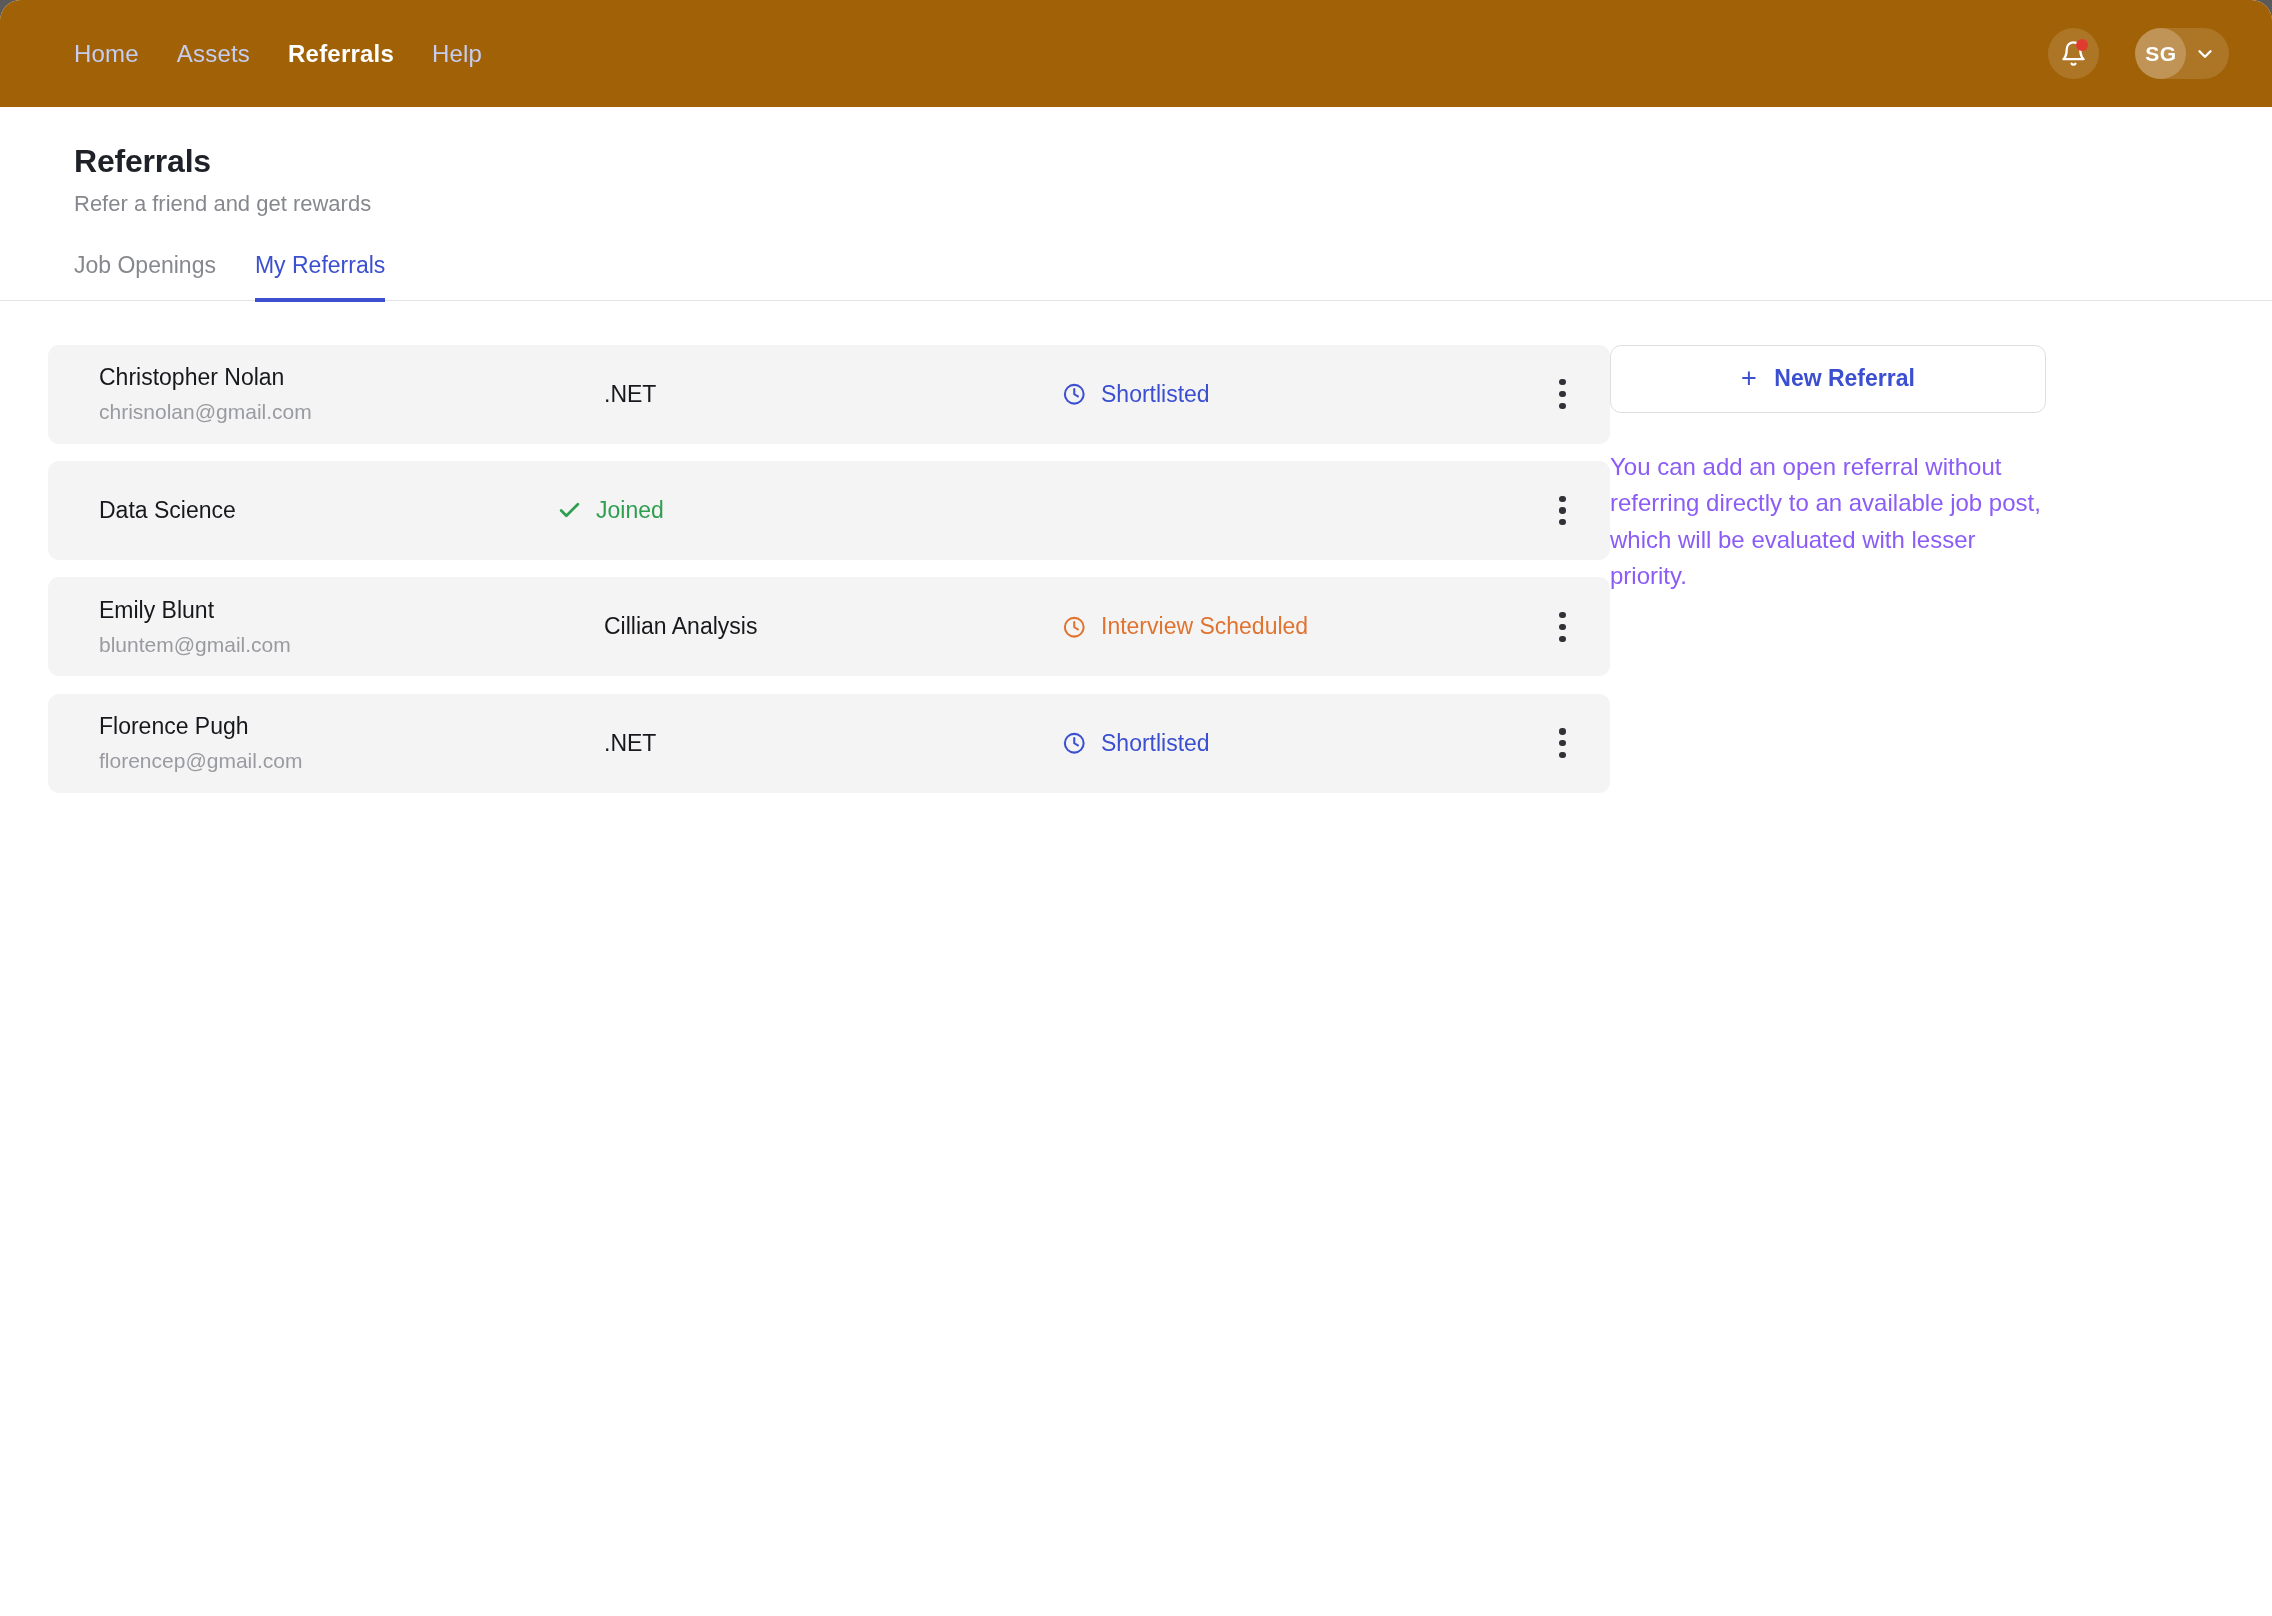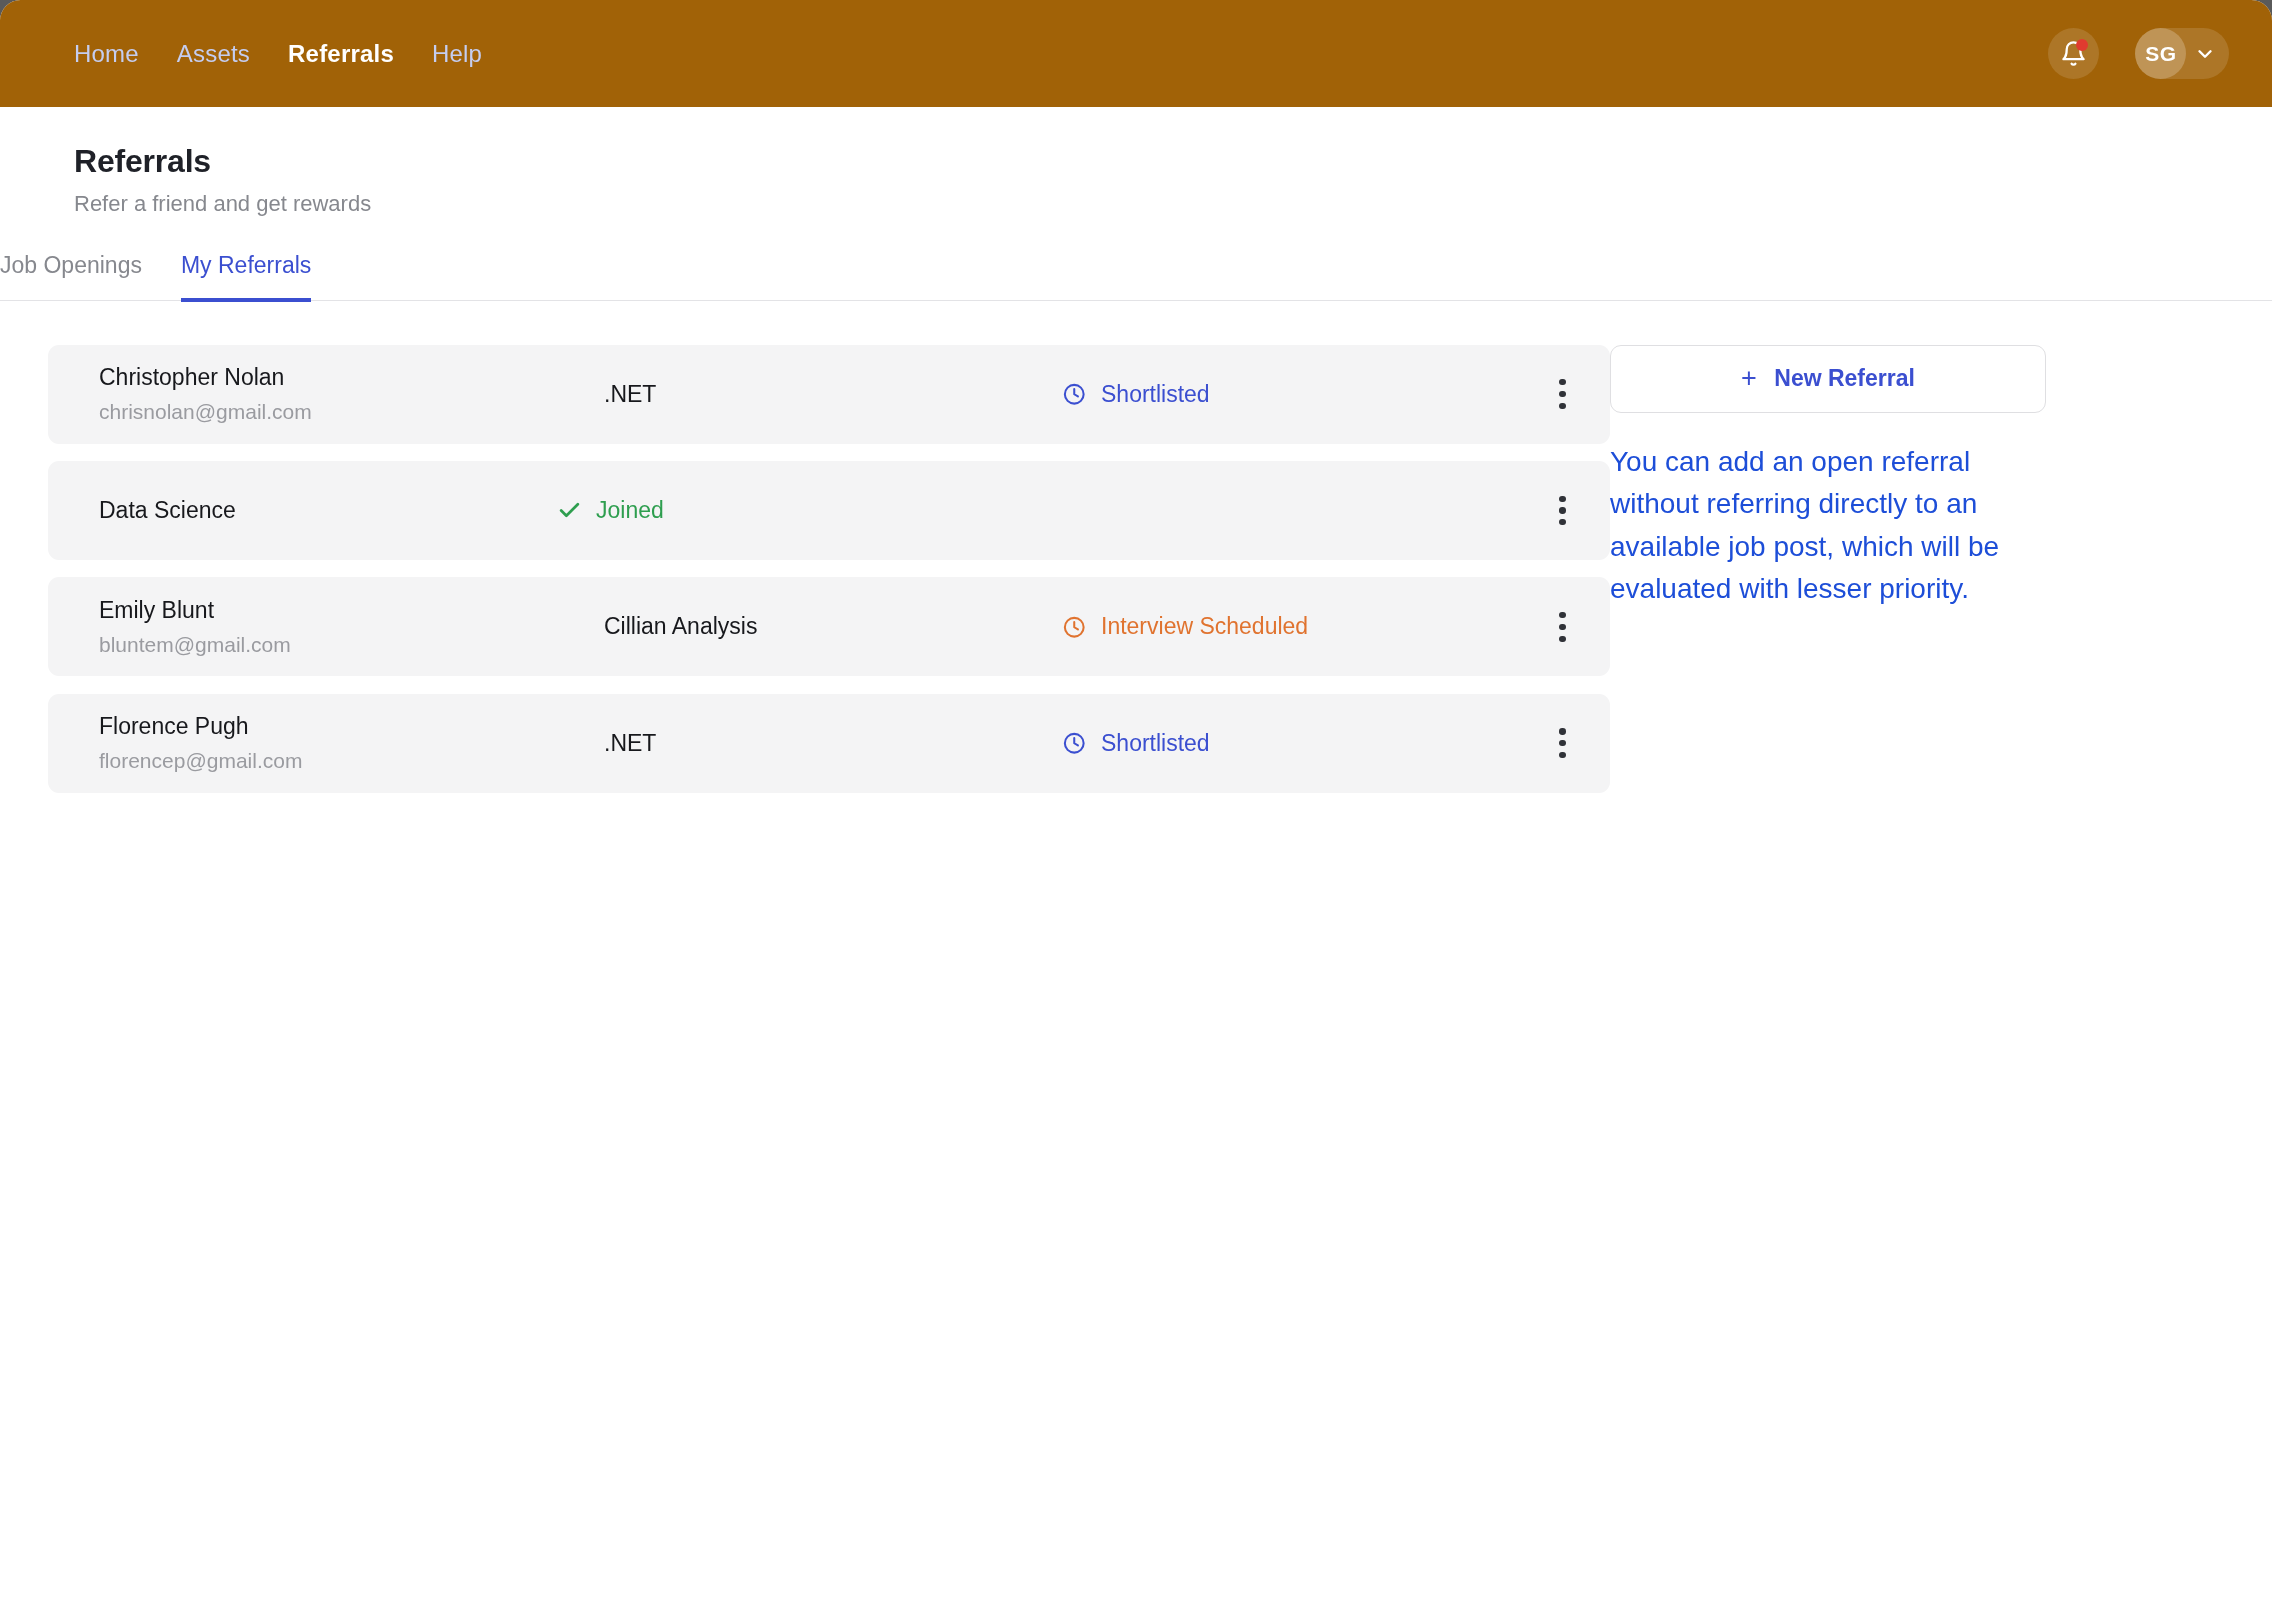--- a/index.html
+++ b/index.html
@@ -117,20 +117,21 @@
   .page-subtitle {
     font-size: 22px;
     color: #86888e;
     margin-top: 11px;
   }
 
   
   .tabs-wrap {
     margin-top: 35px;
     border-bottom: 1.6px solid #e3e3e6;
+    padding-left: 74px;
     display: flex;
     gap: 0;
   }
 
   .tab {
     font-size: 23px;
     color: #86888e;
     padding: 0 0 19px 0;
     margin-right: 39px;
     border-bottom: 4px solid transparent;
@@ -248,25 +249,25 @@
     line-height: 1;
   }
 
   .new-referral-btn .label {
     font-size: 23px;
     font-weight: bold;
     color: #3b4fd0;
   }
 
   .side-note {
-    margin-top: 28px;
+    margin-top: 36px;
     width: 436px;
-    font-size: 28px;
+    font-size: 24px;
     line-height: 1.52;
-    color: #1d4ed8;
+    color: #8b5cf6;
   }
 </style>
 </head>
 <body>
 
 <div class="app-window">
 
   <div class="topbar">
     <div class="nav-links" id="navLinks">
         <div class="nav-link">Home</div>

